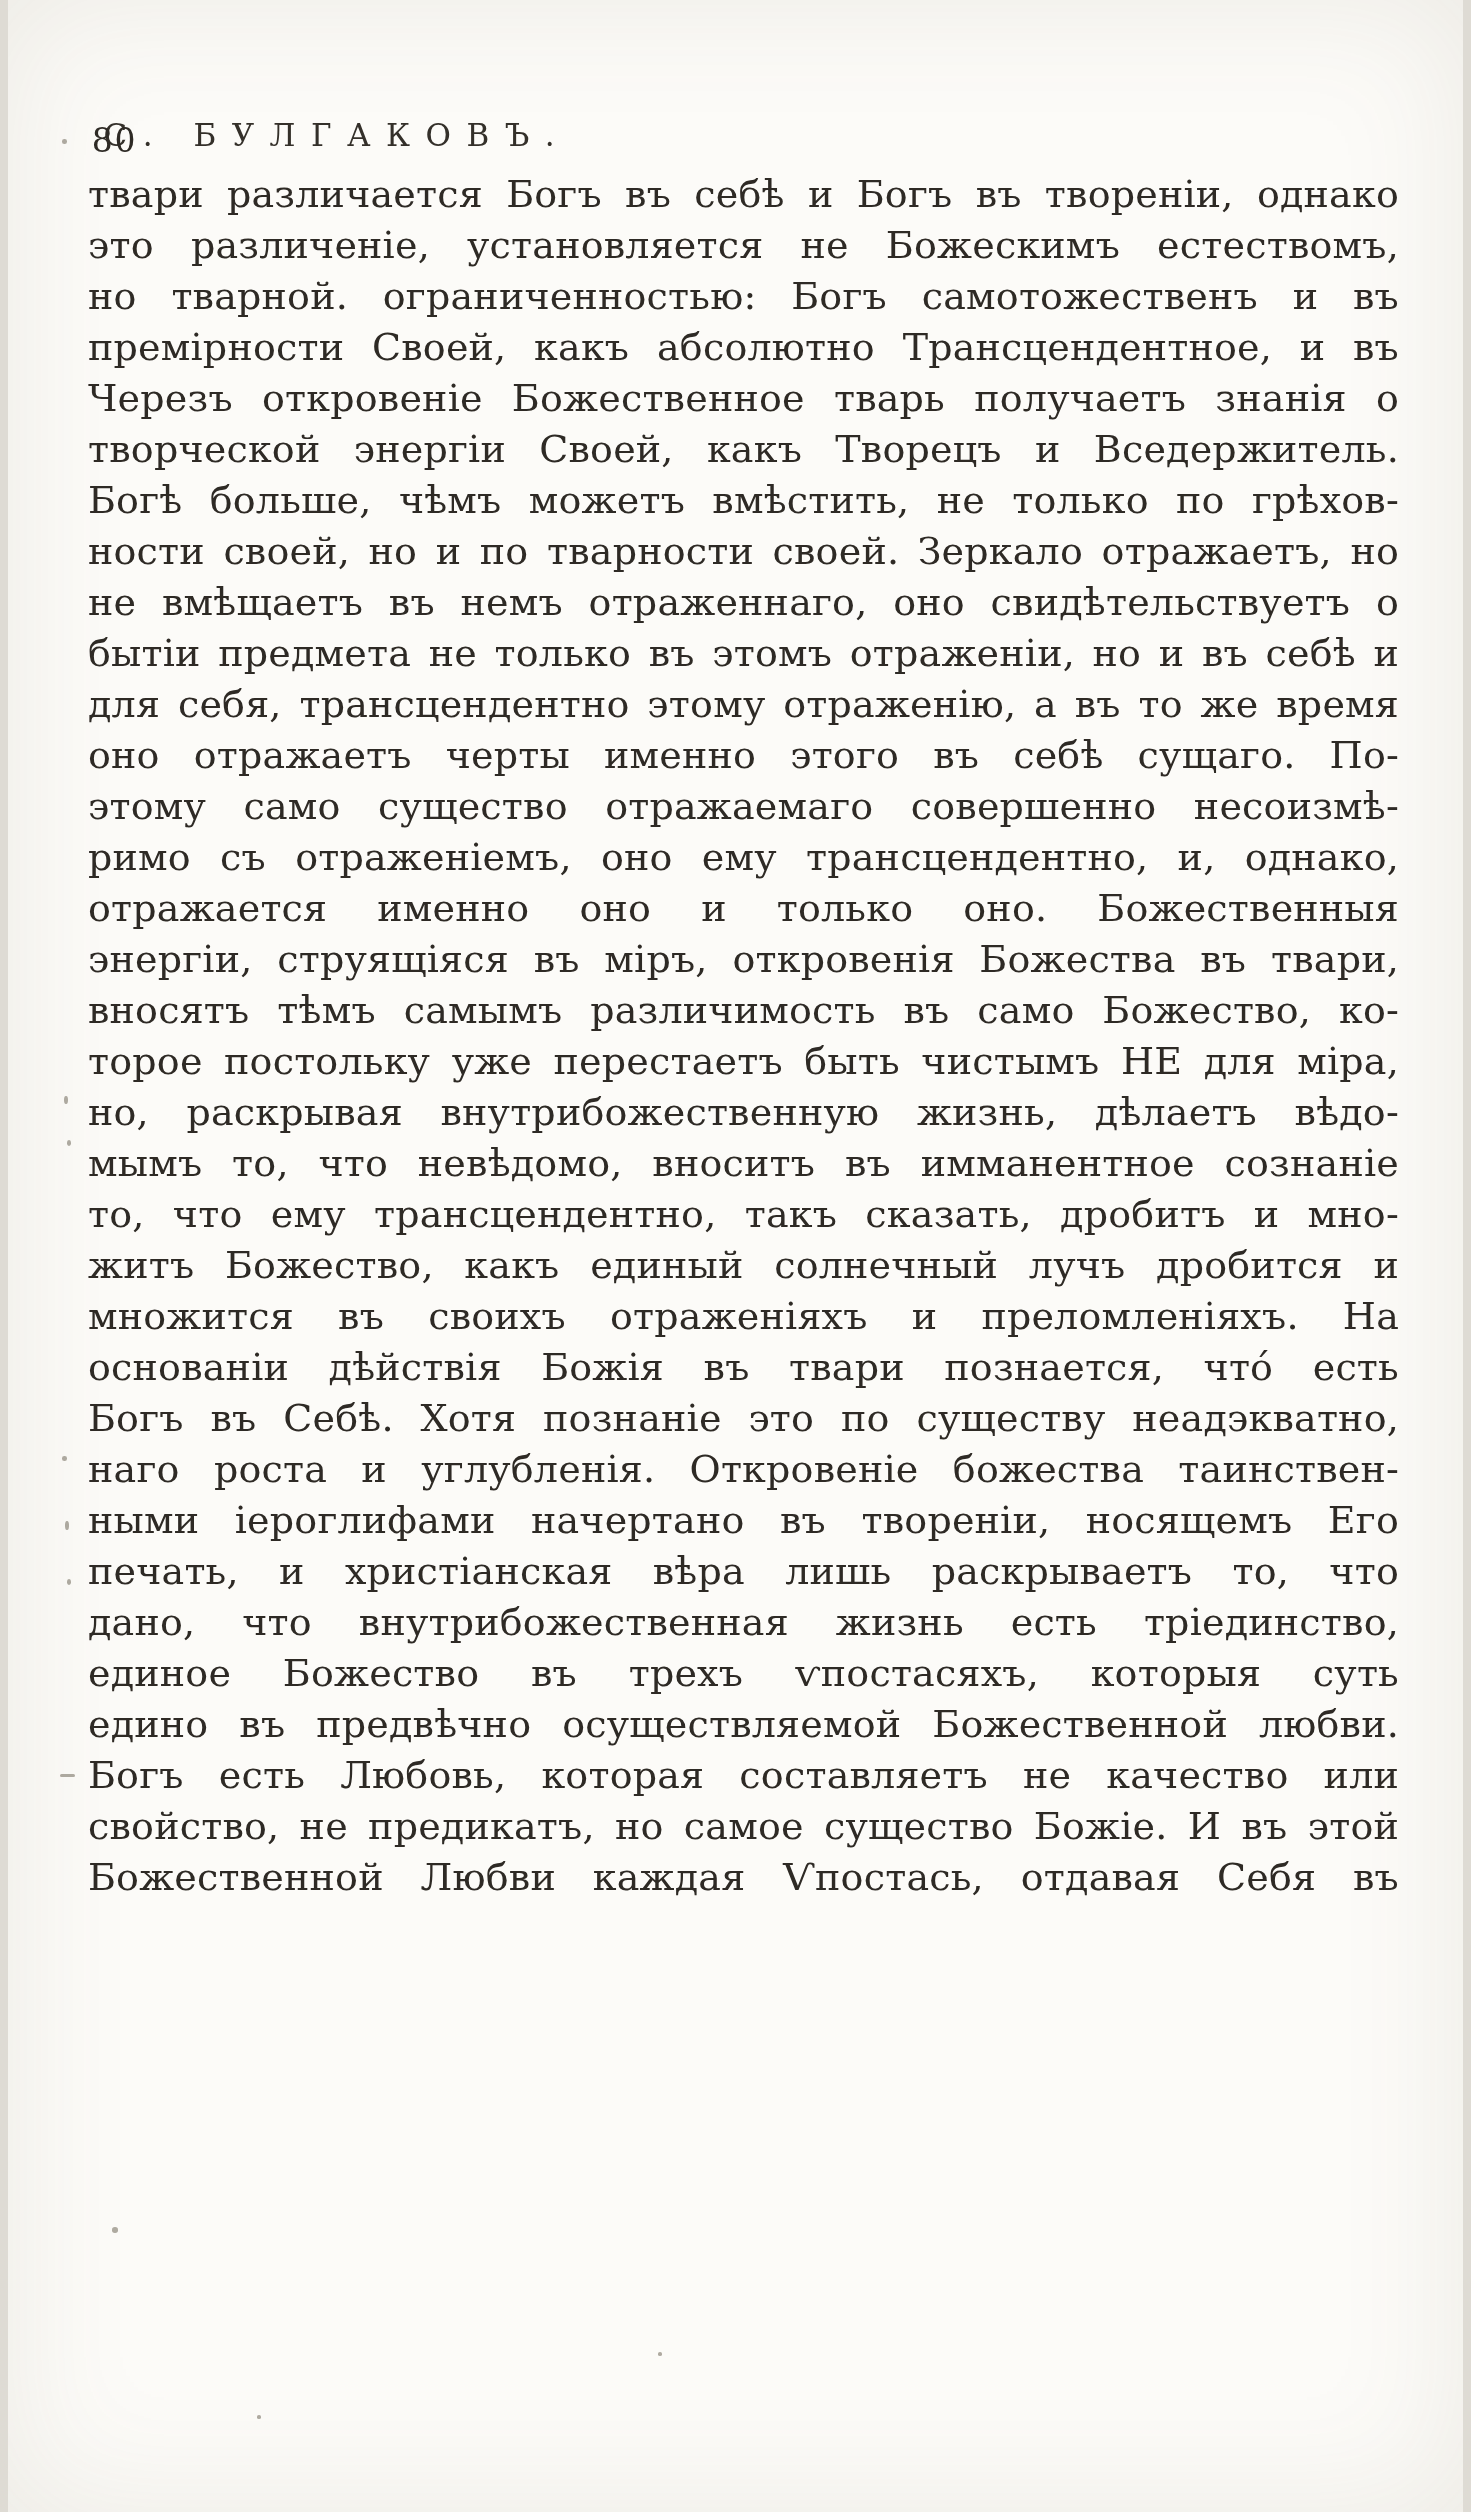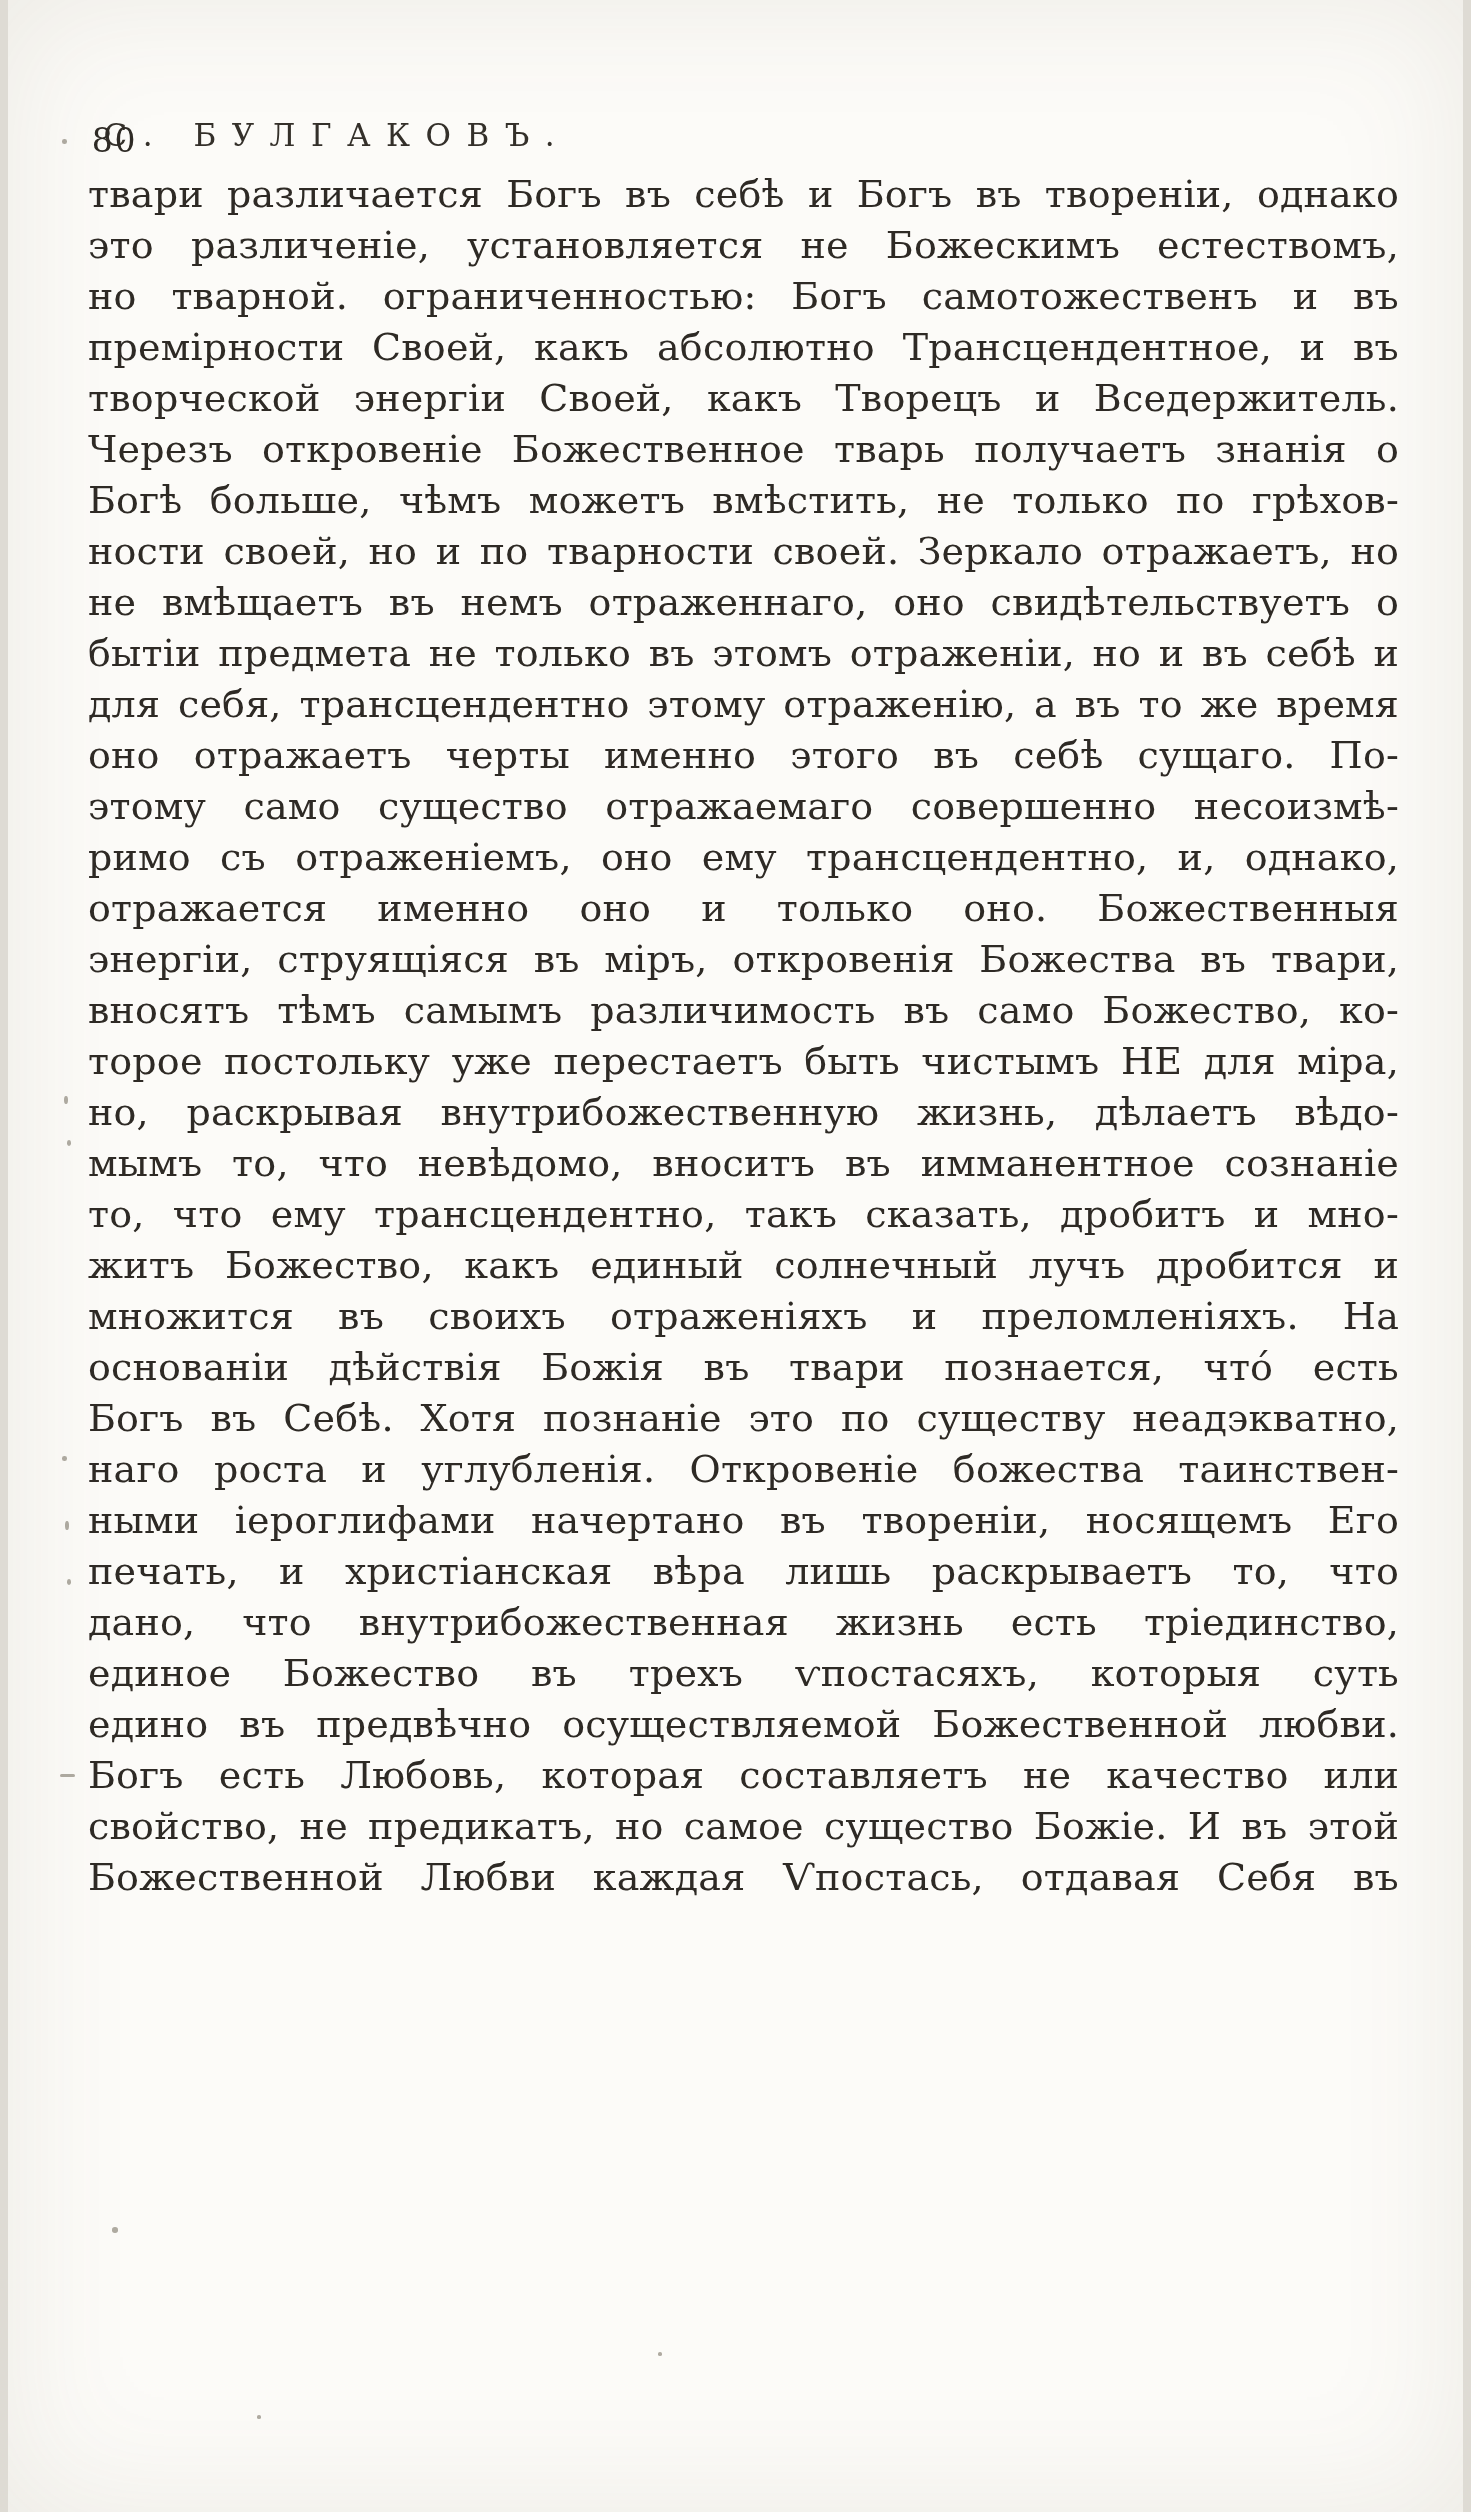--- a/index.html
+++ b/index.html
@@ -76,22 +76,22 @@
   <div class="header">
     <span class="pagenum">80</span>
     <span class="running-title">С. БУЛГАКОВЪ.</span>
   </div>
 
   <div class="body-text">
     <div class="line">твари различается Богъ въ себѣ и Богъ въ твореніи, однако</div>
     <div class="line">это различеніе, установляется не Божескимъ естествомъ,</div>
     <div class="line">но тварной. ограниченностью: Богъ самотожественъ и въ</div>
     <div class="line">премірности Своей, какъ абсолютно Трансцендентное, и въ</div>
+    <div class="line">Черезъ откровеніе Божественное тварь получаетъ знанія о</div>
     <div class="line">творческой энергіи Своей, какъ Творецъ и Вседержитель.</div>
-    <div class="line">Черезъ откровеніе Божественное тварь получаетъ знанія о</div>
     <div class="line">Богѣ больше, чѣмъ можетъ вмѣстить, не только по грѣхов-</div>
     <div class="line">ности своей, но и по тварности своей. Зеркало отражаетъ, но</div>
     <div class="line">не вмѣщаетъ въ немъ отраженнаго, оно свидѣтельствуетъ о</div>
     <div class="line">бытіи предмета не только въ этомъ отраженіи, но и въ себѣ и</div>
     <div class="line">для себя, трансцендентно этому отраженію, а въ то же время</div>
     <div class="line">оно отражаетъ черты именно этого въ себѣ сущаго. По-</div>
     <div class="line">этому само существо отражаемаго совершенно несоизмѣ-</div>
     <div class="line">римо съ отраженіемъ, оно ему трансцендентно, и, однако,</div>
     <div class="line">отражается именно оно и только оно. Божественныя</div>
     <div class="line">энергіи, струящіяся въ міръ, откровенія Божества въ твари,</div>

